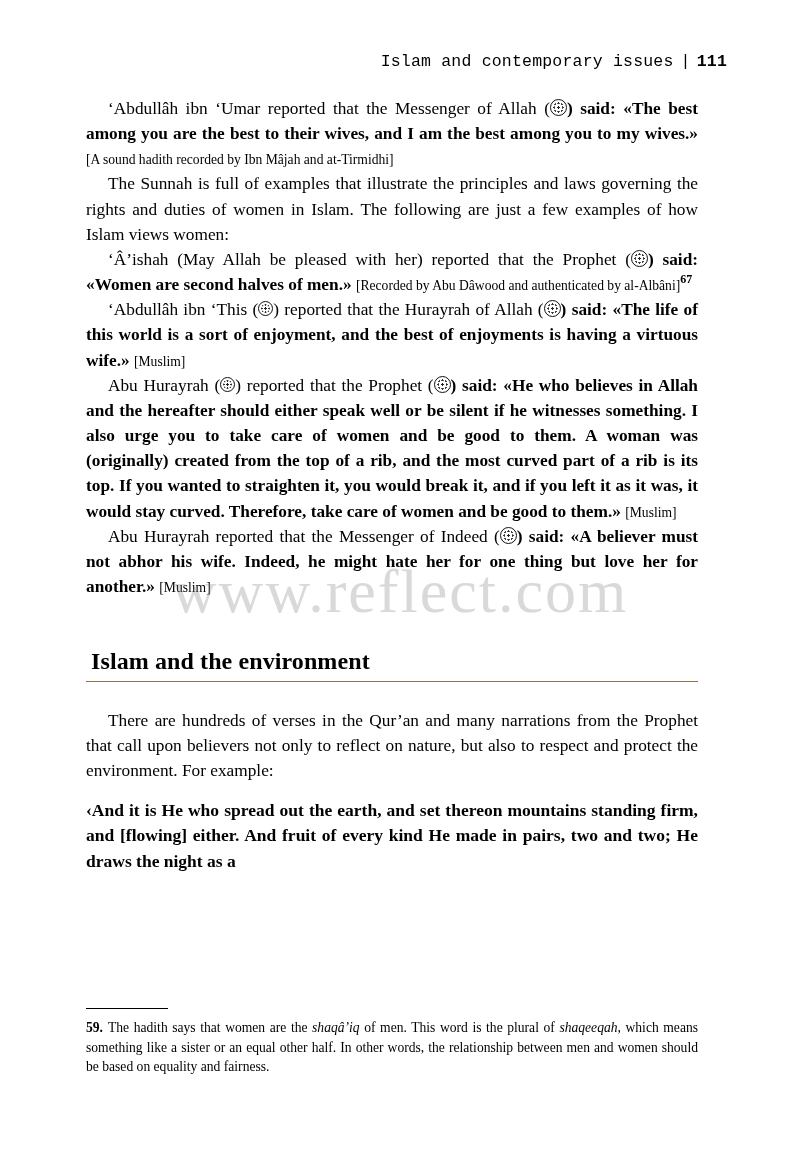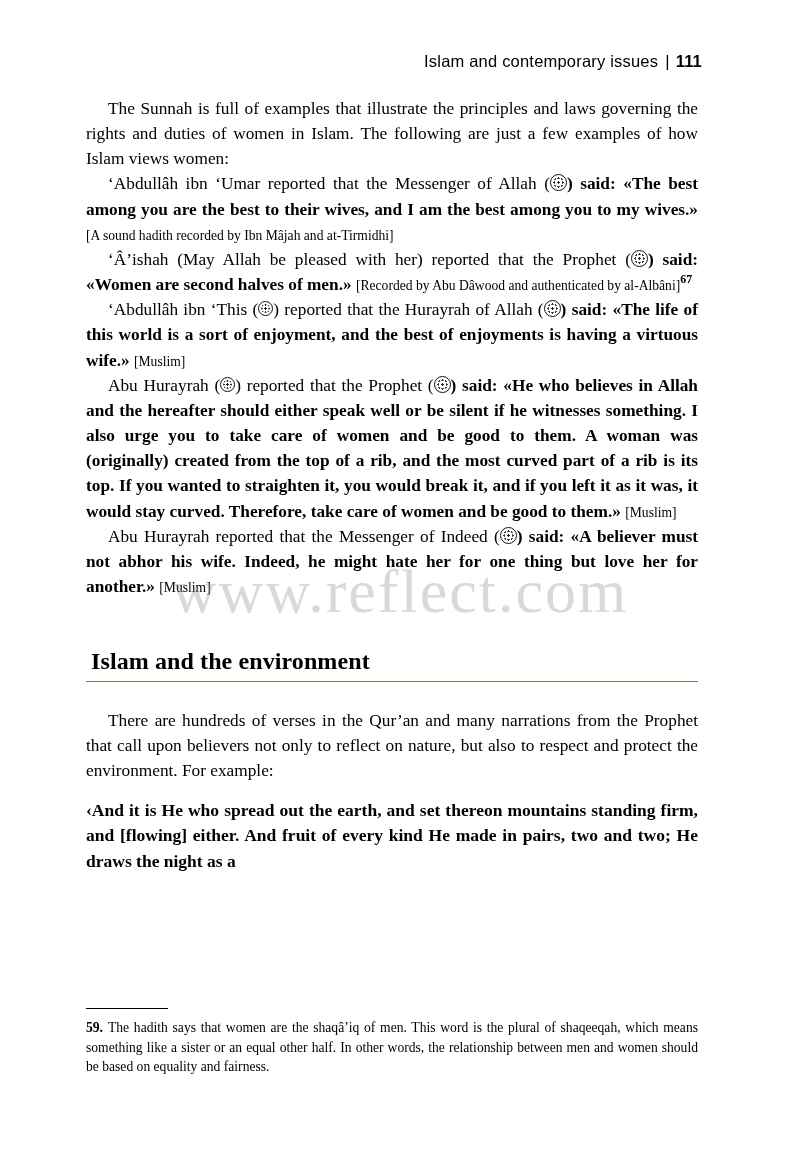--- a/index.html
+++ b/index.html
@@ -18,22 +18,22 @@
   .page {
     position: absolute;
     left: 0; top: 0;
     width: 800px;
     height: 1172px;
     background: #fff;
   }
   .header {
     position: absolute;
     top: 52px;
-    right: 98px;
-    font-family: Liberation Sans, sans-serif;
+    right: 73px;
+    font-family: Liberation Mono, monospace;
     font-size: 16.5px;
     letter-spacing: 0.2px;
     color: #000;
     white-space: nowrap;
   }
   .header .sep {
     display: inline-block;
     margin: 0 6px 0 7px;
     color: #000;
   }
@@ -127,21 +127,21 @@
   }
   .footnote {
     font-size: 13.6px;
     line-height: 1.45;
     text-align: justify;
   }
   .footnote .fn-num {
     font-weight: bold;
     margin-right: 5px;
   }
-  .it { }
+  .it { font-style: italic; }
   .watermark {
     position: absolute;
     left: 0;
     top: 556px;
     width: 800px;
     text-align: center;
     font-family: "Liberation Serif", serif;
     font-size: 62px;
     letter-spacing: 2px;
     color: rgba(130,130,130,0.30);
@@ -154,25 +154,25 @@
 <body>
 
 <div class="page">
 
   <div class="header">
     <span>Islam and contemporary issues</span><span class="sep">|</span><span class="pagenum">111</span>
   </div>
 
   <div class="content">
 
+    <p class="indent">
+      <span>‘Abdullâh ibn ‘Umar reported that the Messenger of Allah (</span><span class="sym-ring"></span><span class="b">) said: «The best among you are the best to their wives, and I am the best among you to my wives.»</span> <span class="small">[A sound hadith recorded by Ibn Mâjah and at-Tirmidhi]</span>
+    </p>
+
     <p class="indent">The Sunnah is full of examples that illustrate the principles and laws governing the rights and duties of women in Islam. The following are just a few examples of how Islam views women:</p>
-
-    <p class="indent">
-      <span>‘Abdullâh ibn ‘Umar reported that the Messenger of Allah (</span><span class="sym-ring"></span><span class="b">) said: «The best among you are the best to their wives, and I am the best among you to my wives.»</span> <span class="small">[A sound hadith recorded by Ibn Mâjah and at-Tirmidhi]</span>
-    </p>
 
     <p class="indent">
       <span>‘Â’ishah (May Allah be pleased with her) reported that the Prophet (</span><span class="sym-ring"></span><span class="b">) said: «Women are second halves of men.»</span> <span class="small">[Recorded by Abu Dâwood and authenticated by al-Albâni]</span><span class="sup">67</span>
     </p>
 
     <p class="indent">
       <span>‘Abdullâh ibn ‘This (</span><span class="sym-ring small-ring"></span><span>) reported that the Hurayrah of Allah (</span><span class="sym-ring"></span><span class="b">) said: «The life of this world is a sort of enjoyment, and the best of enjoyments is having a virtuous wife.»</span> <span class="small">[Muslim]</span>
     </p>
 
     <p class="indent">

